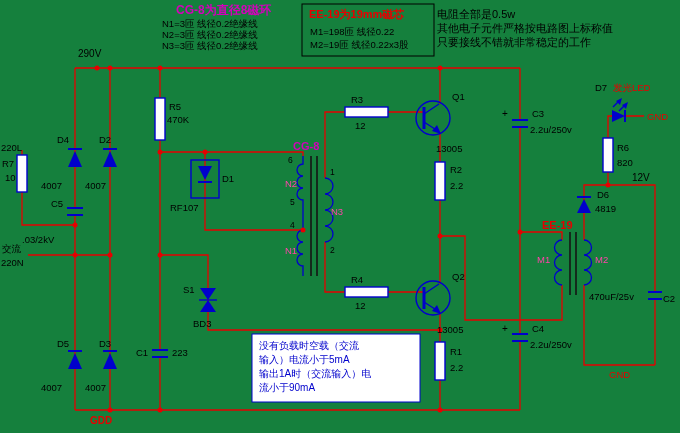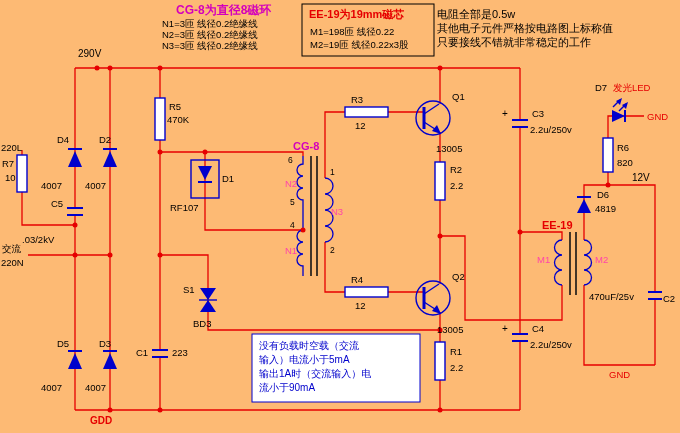--- a/index.html
+++ b/index.html
@@ -1,16 +1,16 @@
 <!DOCTYPE html>
 <html><head>
 <meta charset="utf-8">
 <style>
   html,body{margin:0;padding:0;background:#fff;}
-  .canvas{position:relative;width:680px;height:433px;background:#fdba74;overflow:hidden;
+  .canvas{position:relative;width:680px;height:433px;background:#15803d;overflow:hidden;
           font-family:"Liberation Sans","DejaVu Sans",sans-serif;}
   svg{display:block;}
   svg text{fill:#000;font-family:"Liberation Sans","DejaVu Sans",sans-serif;}
   .wire{stroke:#e60000;stroke-width:1.3;fill:none;}
   .comp{stroke:#0000cc;stroke-width:1.4;fill:none;}
   .compf{fill:#0000cc;stroke:none;}
   .rbody{fill:#ffffff;stroke:#0000cc;stroke-width:1.4;}
   .plate{stroke:#0000cc;stroke-width:2;fill:none;}
   .core{stroke:#151515;stroke-width:1.6;fill:none;}
   .coil{stroke:#0000cc;stroke-width:1.3;fill:none;}

